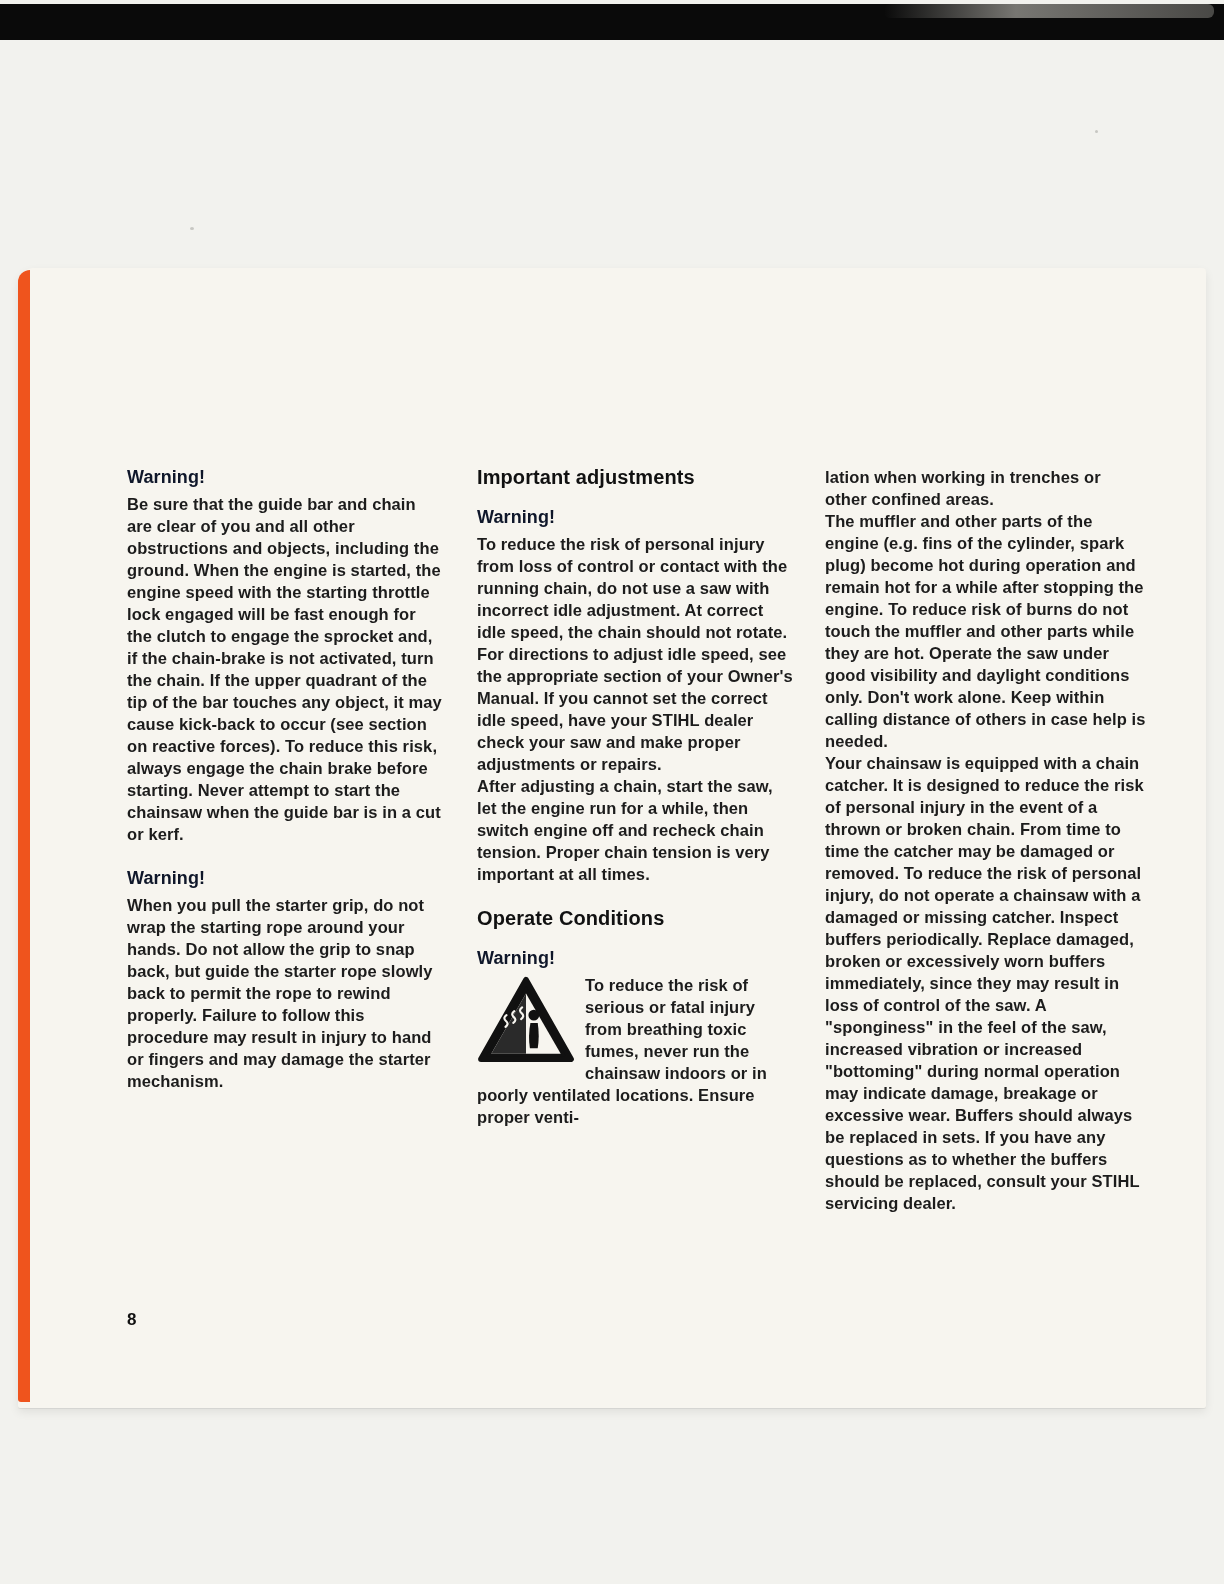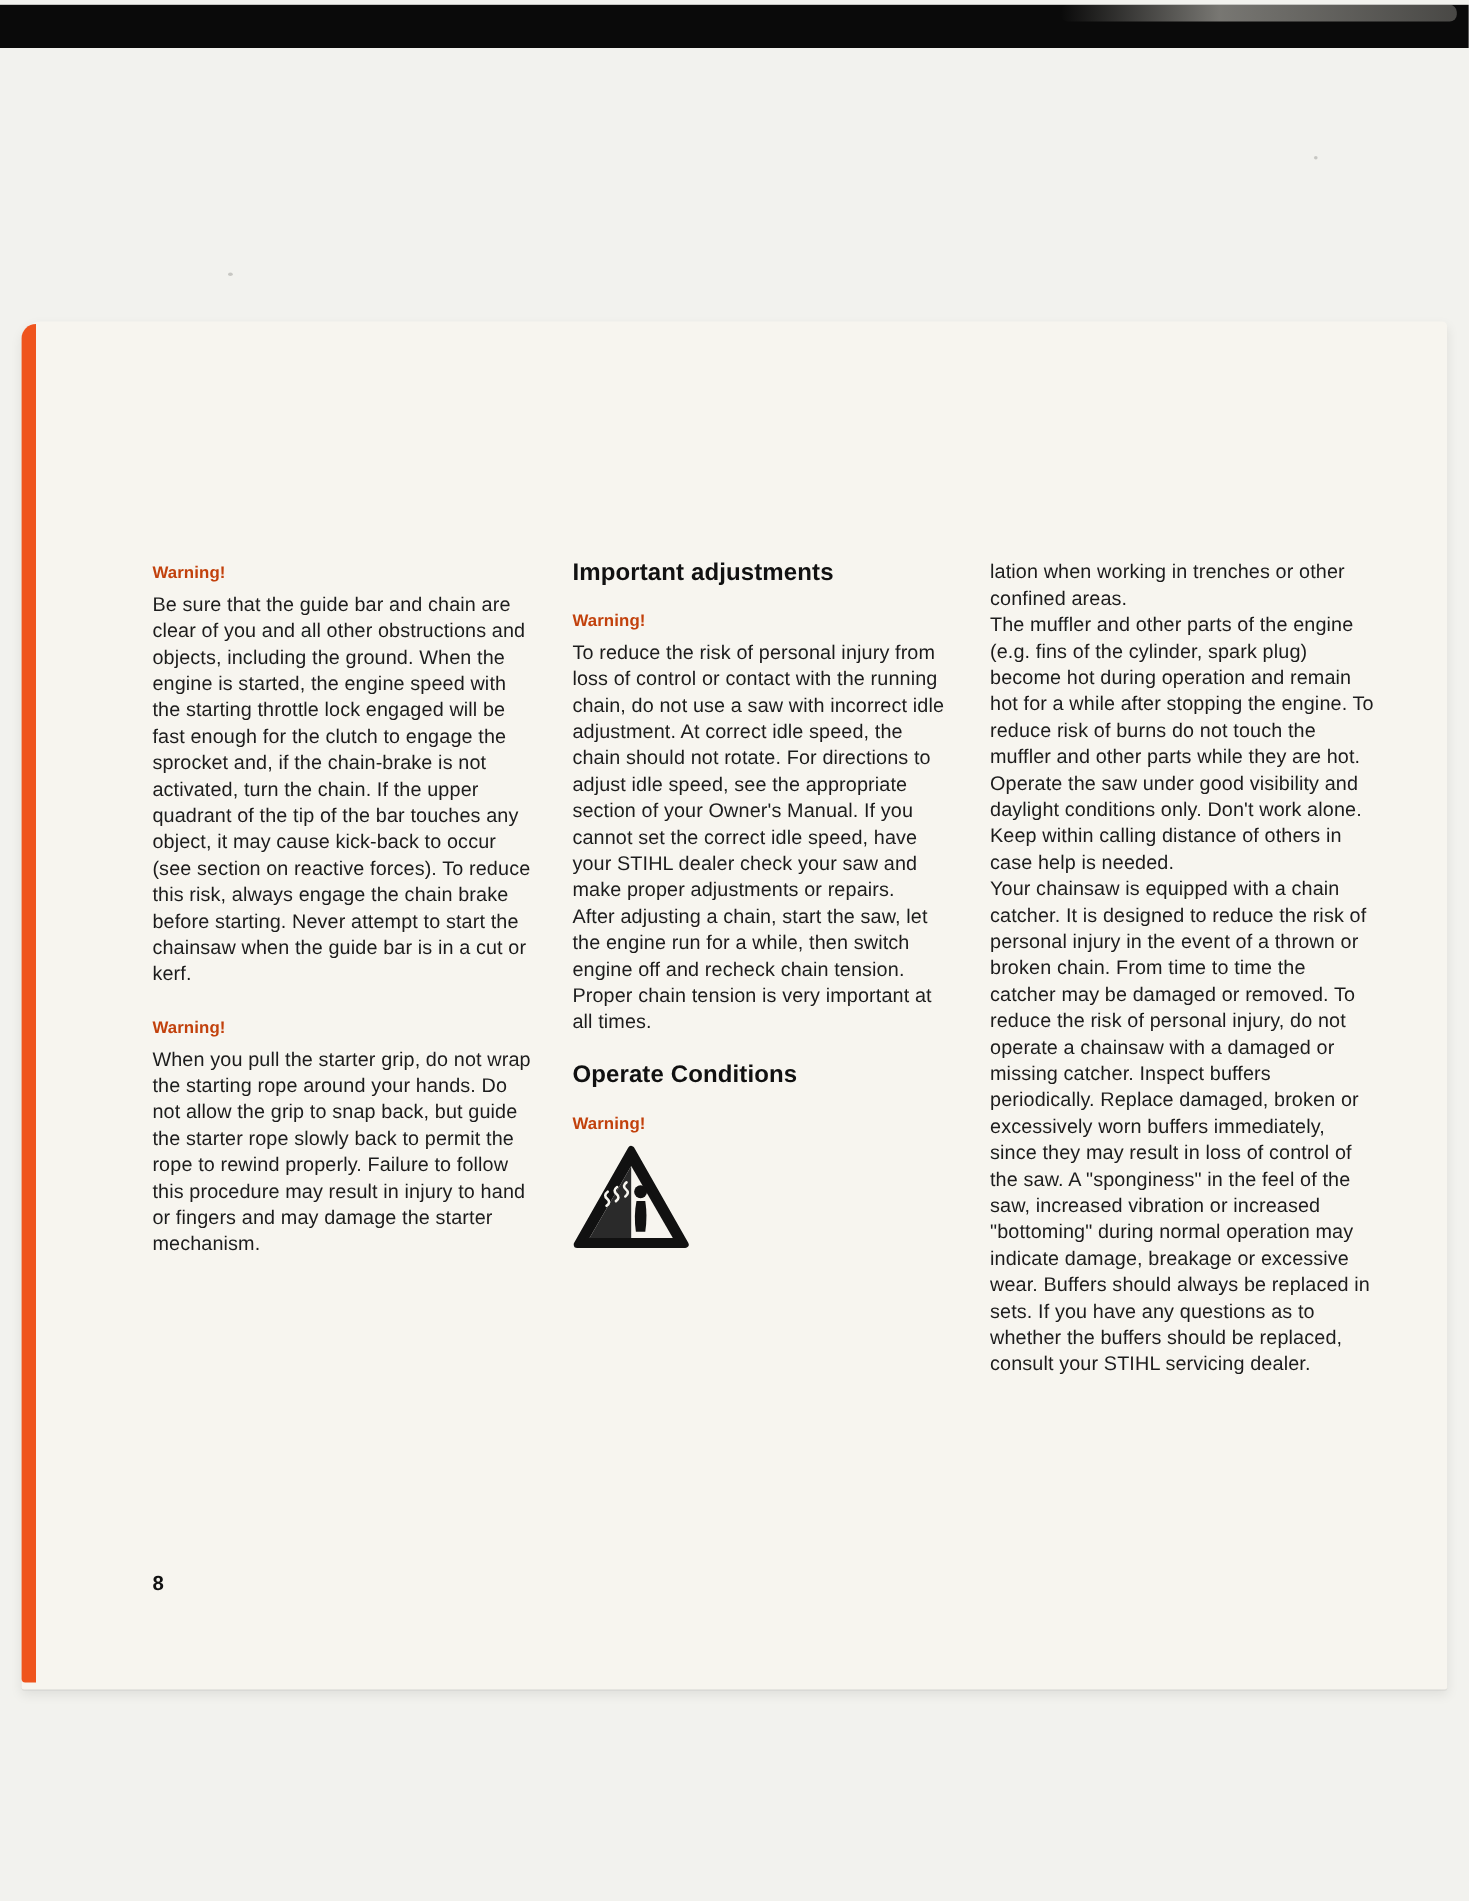--- a/index.html
+++ b/index.html
@@ -37,32 +37,32 @@
   }
   .col {
     position: absolute; top: 198px;
     font-size: 16.5px; line-height: 22px;
     letter-spacing: .1px;
   }
   .col1 { left: 109px; width: 318px; }
   .col2 { left: 459px; width: 318px; }
   .col3 { left: 807px; width: 322px; }
   .h-warning {
-    color: #c2410c;
-    font-size: 14px; font-weight: bold;
+    color: #0f172a;
+    font-size: 18px; font-weight: bold;
     line-height: 22px;
     margin: 0 0 5px 0;
   }
   .h-black {
     color: #111;
     font-size: 20px; font-weight: bold;
     line-height: 22px;
     margin: 0 0 18px 0;
   }
-  p.body { margin: 0; }
+  p.body { margin: 0; font-weight: bold; }
   .gap-lg { margin-top: 22px; }
   .gap-md { margin-bottom: 22px; }
   .mb0 { margin-bottom: 0; }
   .warning-block { overflow: visible; }
   .tri-icon {
     float: left;
     width: 98px; height: 88px;
     margin: 2px 10px 2px 0;
   }
   .page-number {
@@ -105,20 +105,21 @@
       <svg class="tri-icon" viewBox="0 0 100 90" aria-hidden="true">
         <path d="M50 4 L96 85 L4 85 Z" fill="#111" stroke="#111" stroke-width="6" stroke-linejoin="round"></path>
         <path d="M50 18 L85.5 79.5 L14.5 79.5 Z" fill="#f7f5ef"></path>
         <path d="M50 18 L50 79.5 L14.5 79.5 Z" fill="#2a2a2a"></path>
         <circle cx="58" cy="40" r="5.5" fill="#111"></circle>
         <path d="M54.5 48 q-2.5 13 -0.5 26 l8 0 q2 -13 0 -26 z" fill="#111"></path>
         <path d="M45 44 q4 -3 0.5 -6 q-3.5 -3 0.5 -6" stroke="#f7f5ef" fill="none" stroke-width="2.2" stroke-linecap="round"></path>
         <path d="M37 48 q4 -3 0.5 -6 q-3.5 -3 0.5 -6" stroke="#f7f5ef" fill="none" stroke-width="2.2" stroke-linecap="round"></path>
         <path d="M29 52 q4 -3 0.5 -6 q-3.5 -3 0.5 -6" stroke="#f7f5ef" fill="none" stroke-width="2.2" stroke-linecap="round"></path>
       </svg>
+      <p class="body">To reduce the risk of serious or fatal injury from breathing toxic fumes, never run the chainsaw indoors or in poorly ventilated locations. Ensure proper venti-</p>
     </div>
   </div>
 
   <div class="col col3">
     <p class="body gap-md">lation when working in trenches or other confined areas.</p>
     <p class="body gap-md">The muffler and other parts of the engine (e.g. fins of the cylinder, spark plug) become hot during operation and remain hot for a while after stopping the engine. To reduce risk of burns do not touch the muffler and other parts while they are hot. Operate the saw under good visibility and daylight conditions only. Don't work alone. Keep within calling distance of others in case help is needed.</p>
     <p class="body">Your chainsaw is equipped with a chain catcher. It is designed to reduce the risk of personal injury in the event of a thrown or broken chain. From time to time the catcher may be damaged or removed. To reduce the risk of personal injury, do not operate a chainsaw with a damaged or missing catcher. Inspect buffers periodically. Replace damaged, broken or excessively worn buffers immediately, since they may result in loss of control of the saw. A "sponginess" in the feel of the saw, increased vibration or increased "bottoming" during normal operation may indicate damage, breakage or excessive wear. Buffers should always be replaced in sets. If you have any questions as to whether the buffers should be replaced, consult your STIHL servicing dealer.</p>
   </div>
 
   <div class="page-number">8</div>

